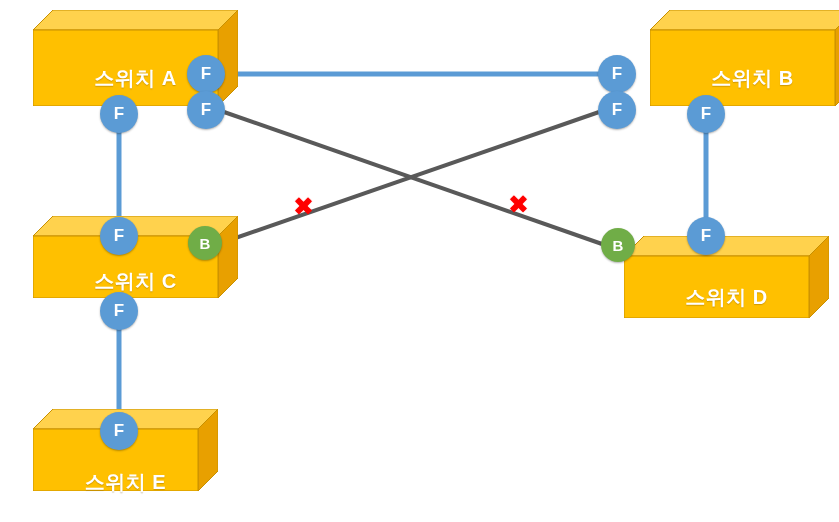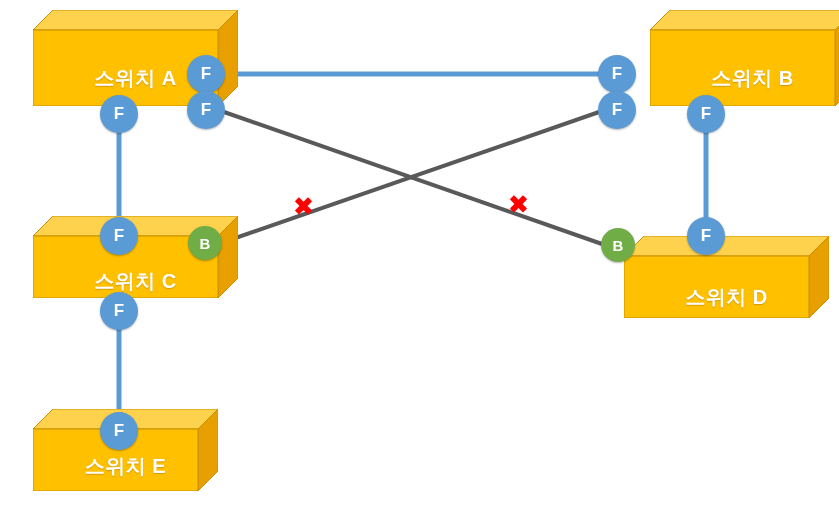--- a/index.html
+++ b/index.html
@@ -74,21 +74,21 @@
           <rect x="0" y="20" width="185" height="62" fill="#FFC000" stroke="#C89000" stroke-width="1"></rect>
         </svg>
         <div class="sw-label" style="padding-top: 20px; padding-right: 20px; color: rgb(255, 255, 255);">스위치 D</div>
       </div>
       <div class="switch" style="left: 33px; top: 409px; width: 185px; height: 82px;">
         <svg width="185" height="82" viewBox="0 0 185 82" style="position: absolute; left: 0px; top: 0px;">
           <polygon points="0,20 20,0 185,0 165,20" fill="#FFD24D" stroke="#C89000" stroke-width="1"></polygon>
           <polygon points="165,20 185,0 185,62 165,82" fill="#E8A000" stroke="#C89000" stroke-width="1"></polygon>
           <rect x="0" y="20" width="165" height="62" fill="#FFC000" stroke="#C89000" stroke-width="1"></rect>
         </svg>
-        <div class="sw-label" style="padding-top: 16px; padding-right: 20px; color: rgb(255, 255, 255);">스위치 E</div>
+        <div class="sw-label" style="padding-top: 32px; padding-right: 20px; color: rgb(255, 255, 255);">스위치 E</div>
       </div>
       <div class="port" style="left: 187px; top: 55px; width: 38px; height: 38px; background: rgb(91, 155, 213); font-size: 17px;">F</div>
       <div class="port" style="left: 187px; top: 91px; width: 38px; height: 38px; background: rgb(91, 155, 213); font-size: 17px;">F</div>
       <div class="port" style="left: 100px; top: 95px; width: 38px; height: 38px; background: rgb(91, 155, 213); font-size: 17px;">F</div>
       <div class="port" style="left: 598px; top: 55px; width: 38px; height: 38px; background: rgb(91, 155, 213); font-size: 17px;">F</div>
       <div class="port" style="left: 598px; top: 91px; width: 38px; height: 38px; background: rgb(91, 155, 213); font-size: 17px;">F</div>
       <div class="port" style="left: 687px; top: 95px; width: 38px; height: 38px; background: rgb(91, 155, 213); font-size: 17px;">F</div>
       <div class="port" style="left: 100px; top: 217px; width: 38px; height: 38px; background: rgb(91, 155, 213); font-size: 17px;">F</div>
       <div class="port" style="left: 188px; top: 226px; width: 34px; height: 34px; background: rgb(112, 173, 71); font-size: 15px;">B</div>
       <div class="port" style="left: 100px; top: 292px; width: 38px; height: 38px; background: rgb(91, 155, 213); font-size: 17px;">F</div>

